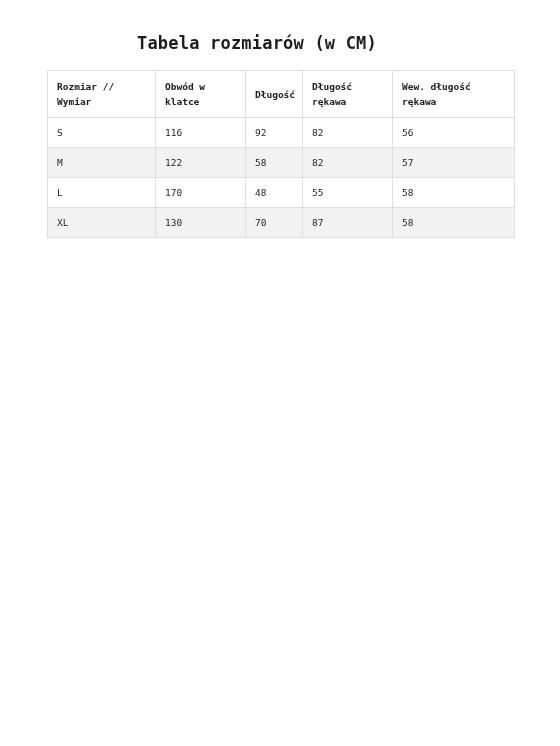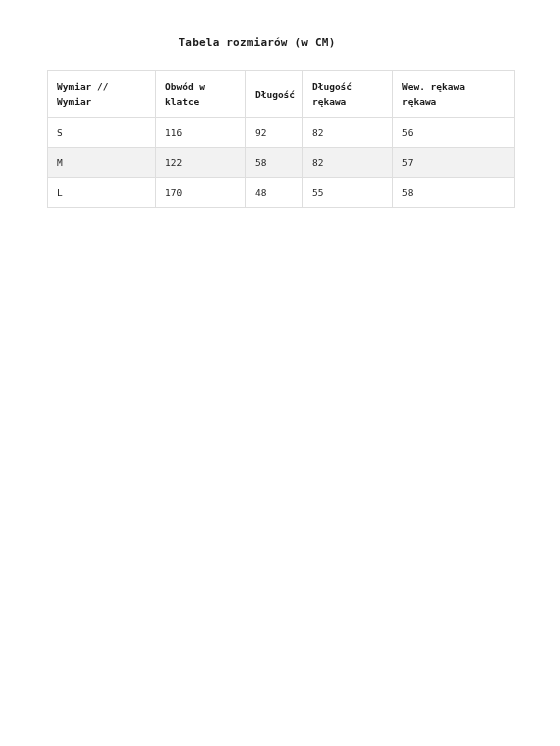--- a/index.html
+++ b/index.html
@@ -22,21 +22,21 @@
     background: #ffffff;
   }
 
   .size-chart-title {
     position: absolute;
     left: 47px;
     top: 33px;
     width: 420px;
     text-align: center;
     font-family: "DejaVu Sans Mono", "Liberation Mono", monospace;
-    font-size: 11px;
+    font-size: 17px;
     font-weight: bold;
     letter-spacing: 0.2px;
     color: #1c1c1c;
     line-height: 20px;
     white-space: nowrap;
   }
 
   .table-wrap {
     position: absolute;
     left: 47px;
@@ -107,36 +107,36 @@
       <colgroup>
         <col class="c0">
           <col class="c1">
           <col class="c2">
           <col class="c3">
           <col class="c4">
       </colgroup>
       <thead>
         <tr>
           <th>
-            <span class="hdr-line">Wymiar //</span>
+            <span class="hdr-line">Rozmiar //</span>
             <span class="hdr-line">Wymiar</span>
           </th>
           <th>
             <span class="hdr-line">Obwód w</span>
             <span class="hdr-line">klatce</span>
           </th>
           <th>
             <span class="hdr-line">Długość</span>
           </th>
           <th>
             <span class="hdr-line">Długość</span>
             <span class="hdr-line">rękawa</span>
           </th>
           <th>
-            <span class="hdr-line">Wew. rękawa</span>
+            <span class="hdr-line">Wew. długość</span>
             <span class="hdr-line">rękawa</span>
           </th>
         </tr>
       </thead>
       <tbody>
         <tr class="row-even">
           <td>S</td>
           <td>116</td>
           <td>92</td>
           <td>82</td>
@@ -149,17 +149,24 @@
           <td>82</td>
           <td>57</td>
         </tr>
         <tr class="row-even">
           <td>L</td>
           <td>170</td>
           <td>48</td>
           <td>55</td>
           <td>58</td>
         </tr>
+        <tr class="row-odd">
+          <td>XL</td>
+          <td>130</td>
+          <td>70</td>
+          <td>87</td>
+          <td>58</td>
+        </tr>
       </tbody>
     </table>
   </div>
 
 </div>
 
 </body></html>

